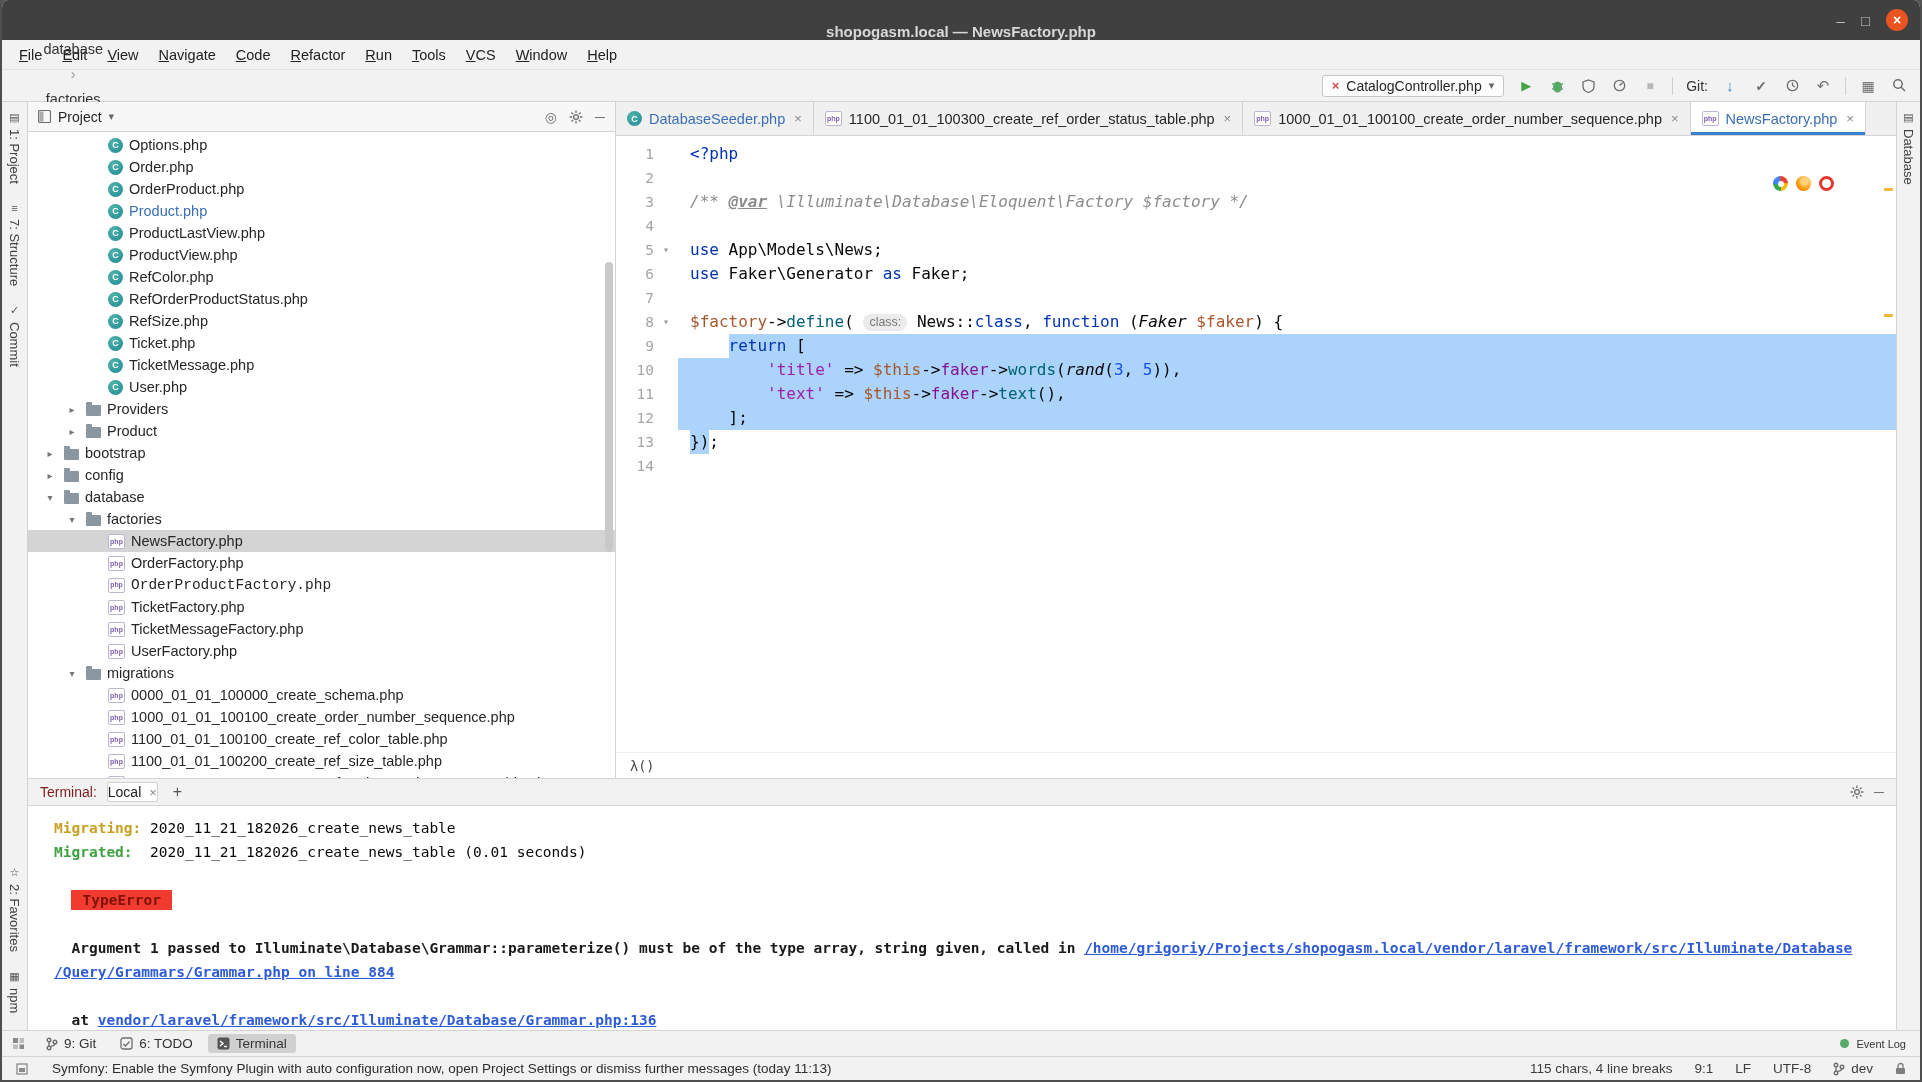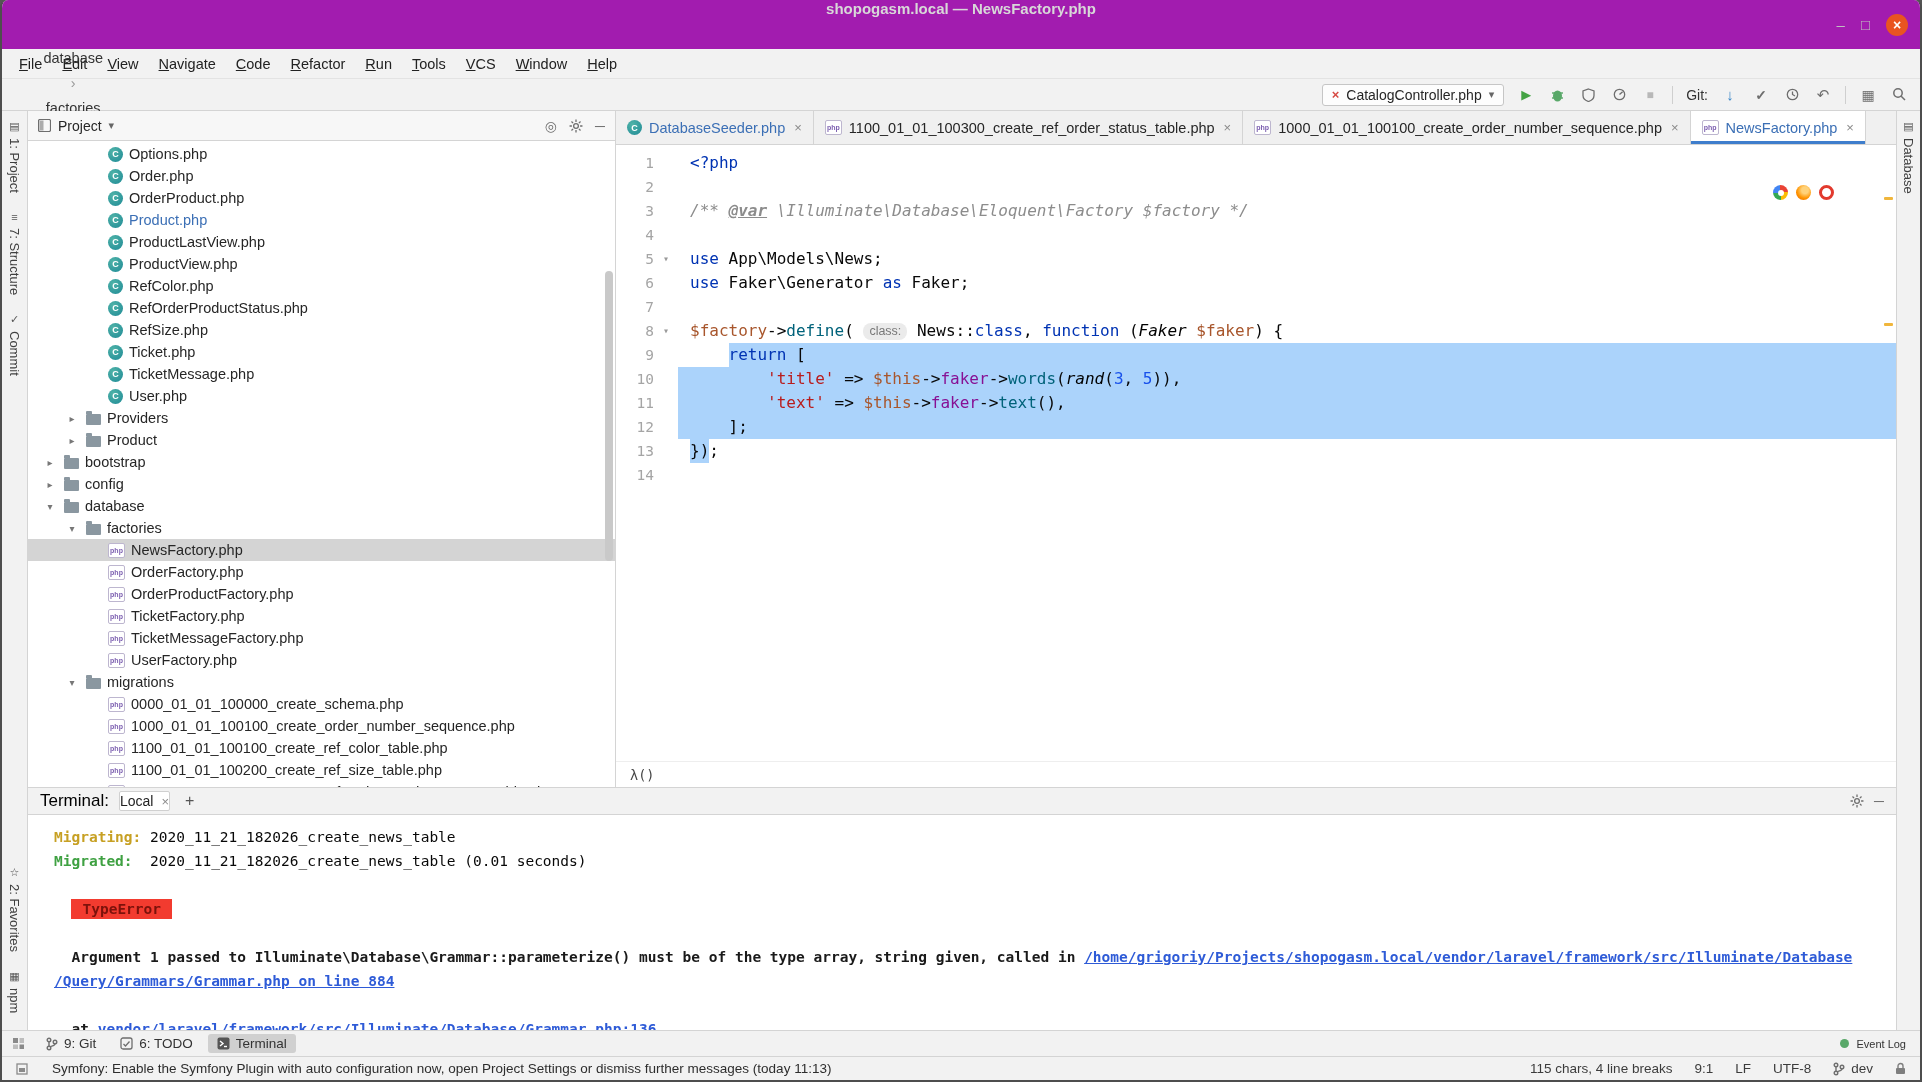--- a/index.html
+++ b/index.html
@@ -2,21 +2,21 @@
 <html><head>
 <meta charset="utf-8">
 <style>
   * { box-sizing: border-box; margin: 0; padding: 0; }
   html,body { width: 1922px; height: 1082px; font-family: "Liberation Sans", sans-serif; background:#555; }
   .app { width:1922px; height:1082px; display:flex; flex-direction:column; background:#fff;
          border-left:2px solid #4e4e4e; border-right:2px solid #4e4e4e; border-bottom:2px solid #4e4e4e;
          border-radius:8px 8px 0 0; overflow:hidden; }
 
   
-  .titlebar { position:relative; height:49px; flex:none; background:#a21caf; display:flex; align-items:flex-start; justify-content:center; }
+  .titlebar { position:relative; height:40px; flex:none; background:#404040; display:flex; align-items:flex-end; justify-content:center; }
   .win-title { color:#d8d8d8; font-size:15px; font-weight:600; }
   .win-controls { position:absolute; right:12px; top:0; height:100%; display:flex; align-items:center; gap:16px; }
   .win-glyph { color:#bfbfbf; font-size:15px; line-height:1; }
   .win-close { width:22px; height:22px; border-radius:50%; background:#e95420; display:flex; align-items:center; justify-content:center; }
   .win-x { color:#fff; font-size:14px; font-weight:700; line-height:1; }
 
   
   .menubar { height:30px; flex:none; background:#f2f2f2; display:flex; align-items:center; padding:0 8px; gap:2px; border-bottom:1px solid #e3e3e3; }
   .menu-item { padding:3px 9px; font-size:14.5px; color:#222; }
 
@@ -82,21 +82,21 @@
   .editor { position:relative; flex:1; overflow:hidden; background:#fff; padding-top:6px; }
   .code-line { display:flex; height:24px; line-height:24px; font-family:"DejaVu Sans Mono", monospace; font-size:16px; }
   .gutter-num { width:38px; flex:none; text-align:right; color:#a5a5a5; font-size:14.5px; }
   .fold-col { width:24px; flex:none; text-align:center; color:#9a9a9a; font-size:10px; }
   .code-cell { flex:1; display:flex; white-space:pre; padding-left:12px; min-width:0; }
   .code-cell.sel-full { background:#abd3fb; }
   .sel-tail { flex:1; background:#abd3fb; display:flex; white-space:pre; }
   .sel-head { background:#abd3fb; }
   .tok { white-space:pre; }
   .kw { color:#0033b3; }
-  .str { color:#b91c1c; }
+  .str { color:#a21caf; }
   .num { color:#1750eb; }
   .var { color:#a8562c; }
   .fld { color:#871094; }
   .fn { color:#00627a; }
   .gfn { color:#000; font-style:italic; }
   .cls { color:#000; font-style:italic; }
   .doc { color:#8c8c8c; font-style:italic; }
   .doctag { color:#8c8c8c; font-style:italic; font-weight:700; text-decoration:underline; }
   .pl { color:#080808; }
   .hint { background:#ebebeb; color:#787878; border-radius:8px; padding:0 6px; font-family:"Liberation Sans", sans-serif; font-size:12.5px; align-self:center; line-height:17px; }
@@ -105,21 +105,21 @@
   .chrome { background:conic-gradient(#ea4335 0 90deg, #fbbc05 90deg 180deg, #34a853 180deg 270deg, #4285f4 270deg 360deg); position:relative; }
   .chrome::after { content:""; position:absolute; left:4.5px; top:4.5px; width:6px; height:6px; border-radius:50%; background:#fff; }
   .firefox { background:radial-gradient(circle at 60% 35%, #ffd27a 0 25%, #ff9400 60%, #e66000); }
   .opera { background:#fff; border:3.5px solid #e23a2e; }
   .stripe-mark { position:absolute; right:3px; width:9px; height:3px; background:#f0b63c; border-radius:1px; }
   .m1 { top:52px; } .m2 { top:178px; }
   .editor-breadcrumb { height:26px; flex:none; background:#fff; border-top:1px solid #eee; display:flex; align-items:center; padding:0 14px; font-family:"DejaVu Sans Mono", monospace; font-size:13.5px; color:#444; }
 
   
   .terminal-header { height:28px; flex:none; background:#f2f2f2; border-top:1px solid #d4d4d4; border-bottom:1px solid #d4d4d4; display:flex; align-items:center; padding:0 12px; gap:10px; }
-  .term-title { font-size:17px; color:#000000; }
+  .term-title { font-size:14px; color:#7f1d1d; }
   .term-tab { display:inline-flex; align-items:center; gap:8px; background:#fff; border:1px solid #d0d0d0; border-radius:2px; padding:1px 0; font-size:14px; color:#222; }
   .term-tab .tab-x { margin-left:0; }
   .term-add { color:#555; font-size:16px; padding:0 5px; }
   .spacer { flex:1; }
   .terminal { flex:1; min-height:0; background:#fff; padding:10px 0 0 26px; overflow:hidden; }
   .term-line { min-height:24px; line-height:24px; font-family:"DejaVu Sans Mono", monospace; font-size:14.5px; color:#1a1a1a; white-space:pre; }
   .tt.warn { color:#c7a023; font-weight:700; }
   .tt.ok { color:#3fa142; font-weight:700; }
   .tt.errbadge { background:#f23b2f; color:#7c120b; font-weight:700; padding:2px 11px; }
   .tt.msg { font-weight:600; }
@@ -382,21 +382,21 @@
               <div class="tree-row selected" style="padding-left: 58px;">
                 <span class="tree-arrow"></span>
                 <span class="t-ic php-ic">php</span>
                 <span class="tree-label">NewsFactory.php</span>
               </div>
               <div class="tree-row" style="padding-left: 58px;">
                 <span class="tree-arrow"></span>
                 <span class="t-ic php-ic">php</span>
                 <span class="tree-label">OrderFactory.php</span>
               </div>
-              <div class="tree-row" style="padding-left: 58px;">
+              <div class="tree-row" style="padding-left: 58px; font-family: Liberation Mono, monospace;">
                 <span class="tree-arrow"></span>
                 <span class="t-ic php-ic">php</span>
                 <span class="tree-label">OrderProductFactory.php</span>
               </div>
               <div class="tree-row" style="padding-left: 58px;">
                 <span class="tree-arrow"></span>
                 <span class="t-ic php-ic">php</span>
                 <span class="tree-label">TicketFactory.php</span>
               </div>
               <div class="tree-row" style="padding-left: 58px;">

